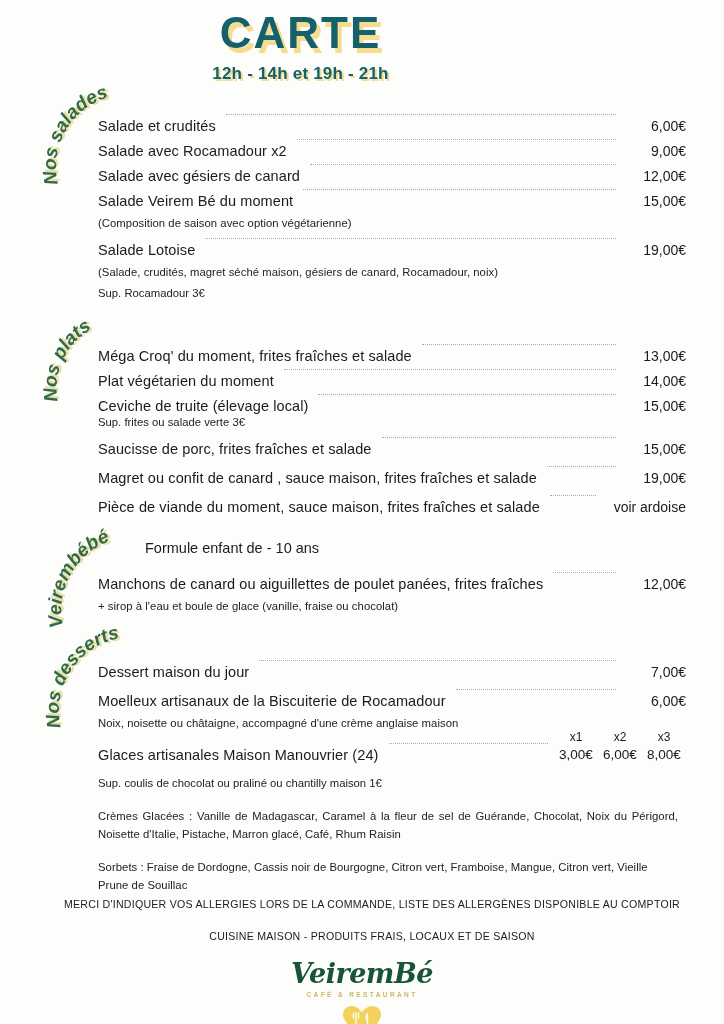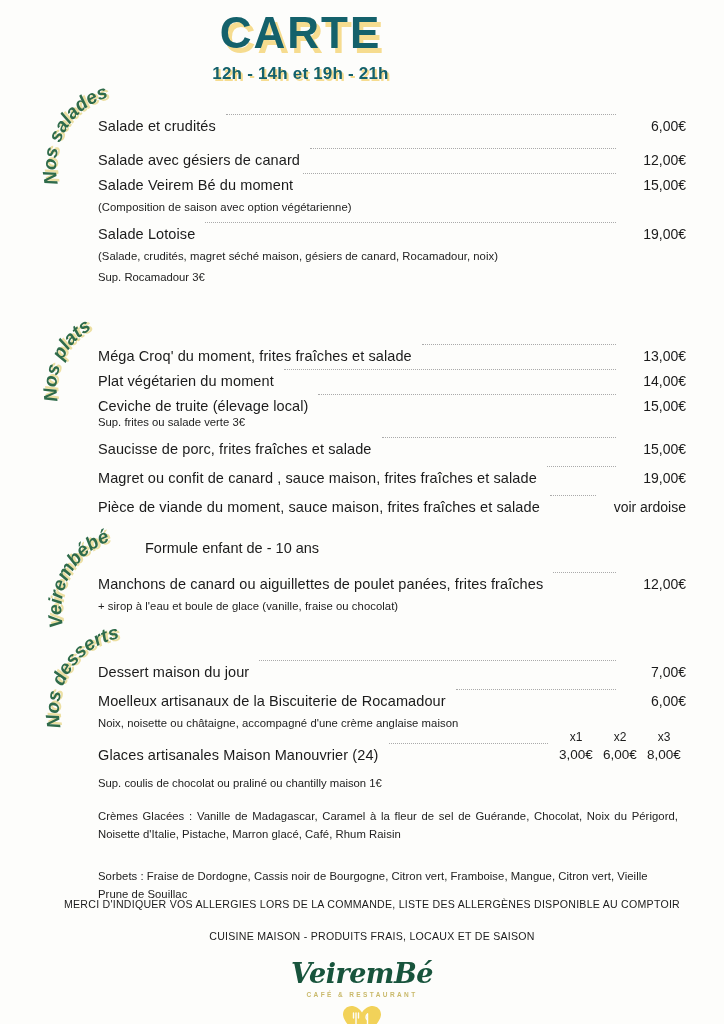--- a/index.html
+++ b/index.html
@@ -186,20 +186,25 @@
 
   <div class="section" style="top:118px;">
 
     <div class="row">
       <span class="name">Salade et crudités</span>
       <span class="dots"></span>
       <span class="price">6,00€</span>
     </div>
     <div class="spacer-sm"></div>
 
+    <div class="row">
+      <span class="name">Salade avec Rocamadour x2</span>
+      <span class="dots"></span>
+      <span class="price">9,00€</span>
+    </div>
     <div class="spacer-sm"></div>
 
     <div class="row">
       <span class="name">Salade avec gésiers de canard</span>
       <span class="dots"></span>
       <span class="price">12,00€</span>
     </div>
     <div class="spacer-sm"></div>
 
     <div class="row">
@@ -309,21 +314,21 @@
           <span>6,00€</span>
           <span>8,00€</span>
         </span>
       </div>
     </div>
 
     <div class="sup" style="margin-top:14px;">Sup. coulis de chocolat ou praliné ou chantilly maison 1€</div>
 
     <div class="desc" style="margin-top:19px;line-height:1.55;width:580px;text-align:justify;">Crèmes Glacées : Vanille de Madagascar, Caramel à la fleur de sel de Guérande, Chocolat, Noix du Périgord, Noisette d'Italie, Pistache, Marron glacé, Café, Rhum Raisin</div>
 
-    <div class="desc" style="margin-top:25px;line-height:1.55;width:580px;">Sorbets : Fraise de Dordogne, Cassis noir de Bourgogne, Citron vert, Framboise, Mangue, Citron vert,  Vieille Prune de Souillac</div>
+    <div class="desc" style="margin-top:16px;line-height:1.55;width:580px;">Sorbets : Fraise de Dordogne, Cassis noir de Bourgogne, Citron vert, Framboise, Mangue, Citron vert,  Vieille Prune de Souillac</div>
   </div>
 
   <div class="footer" style="top:898px;">
     <div class="notice">MERCI D'INDIQUER VOS ALLERGIES LORS DE LA COMMANDE, LISTE DES ALLERGÈNES DISPONIBLE AU COMPTOIR</div>
     <div class="notice" style="margin-top:20px;">CUISINE MAISON - PRODUITS FRAIS, LOCAUX ET DE SAISON</div>
 
     <div class="logo-block">
       <div class="logo-word">VeiremBé</div>
       <div class="logo-sub">CAFÉ &amp; RESTAURANT</div>
       <div class="heart-icon">

